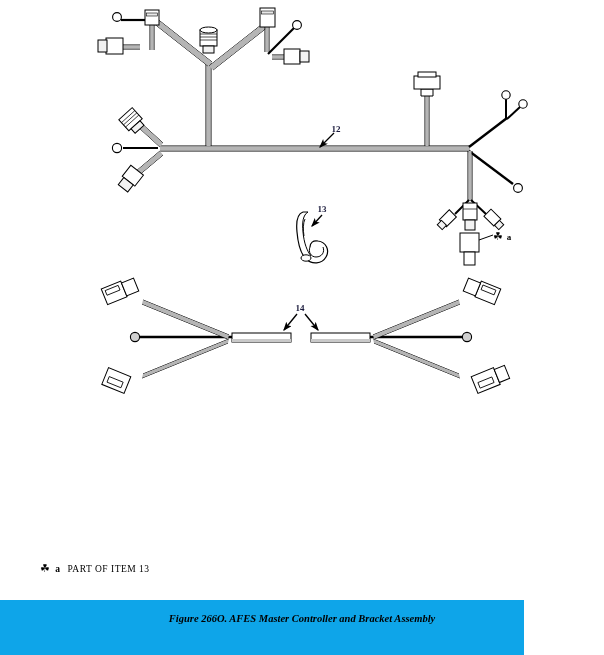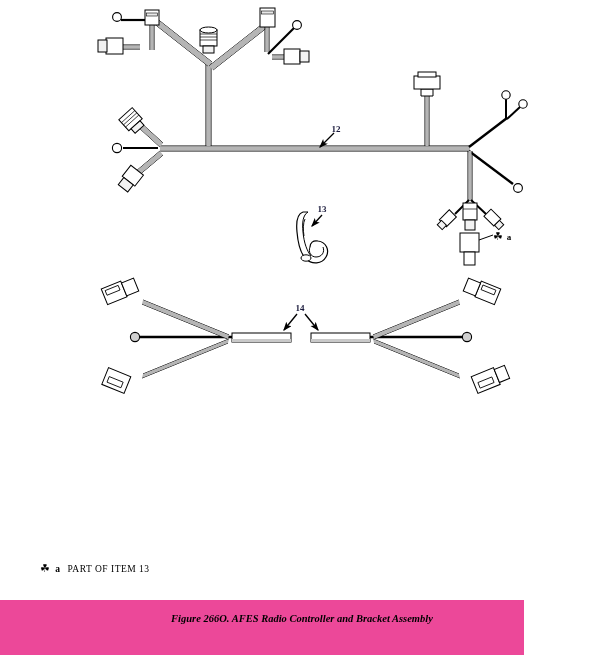--- a/index.html
+++ b/index.html
@@ -14,21 +14,21 @@
     position: relative;
     font-family: "Liberation Serif", "DejaVu Serif", serif;
     color: #000000;
     overflow: hidden;
   }
   #figure-page {
     position: absolute;
     left: 0; top: 0;
     width: 524px;
     height: 655px;
-    background: #ec4899;
+    background: #0ea5e9;
   }
   #illustration-svg {
     position: absolute;
     left: 0; top: 0;
     width: 604px;
     height: 600px;
     display: block;
   }
   .footnote-row {
     position: absolute;
@@ -358,16 +358,16 @@
 
   </svg>
 
   <div class="footnote-row">
     <span class="footnote-symbol">☘</span>
     <span class="footnote-letter">a</span>
     <span class="footnote-text">PART OF ITEM 13</span>
   </div>
 
   <div id="figure-caption">
-    <span class="cap-line">Figure 266O.  AFES Radio Controller and Bracket Assembly</span>
+    <span class="cap-line">Figure 266O.  AFES Master Controller and Bracket Assembly</span>
   </div>
 
 </div>
 
 </body></html>

